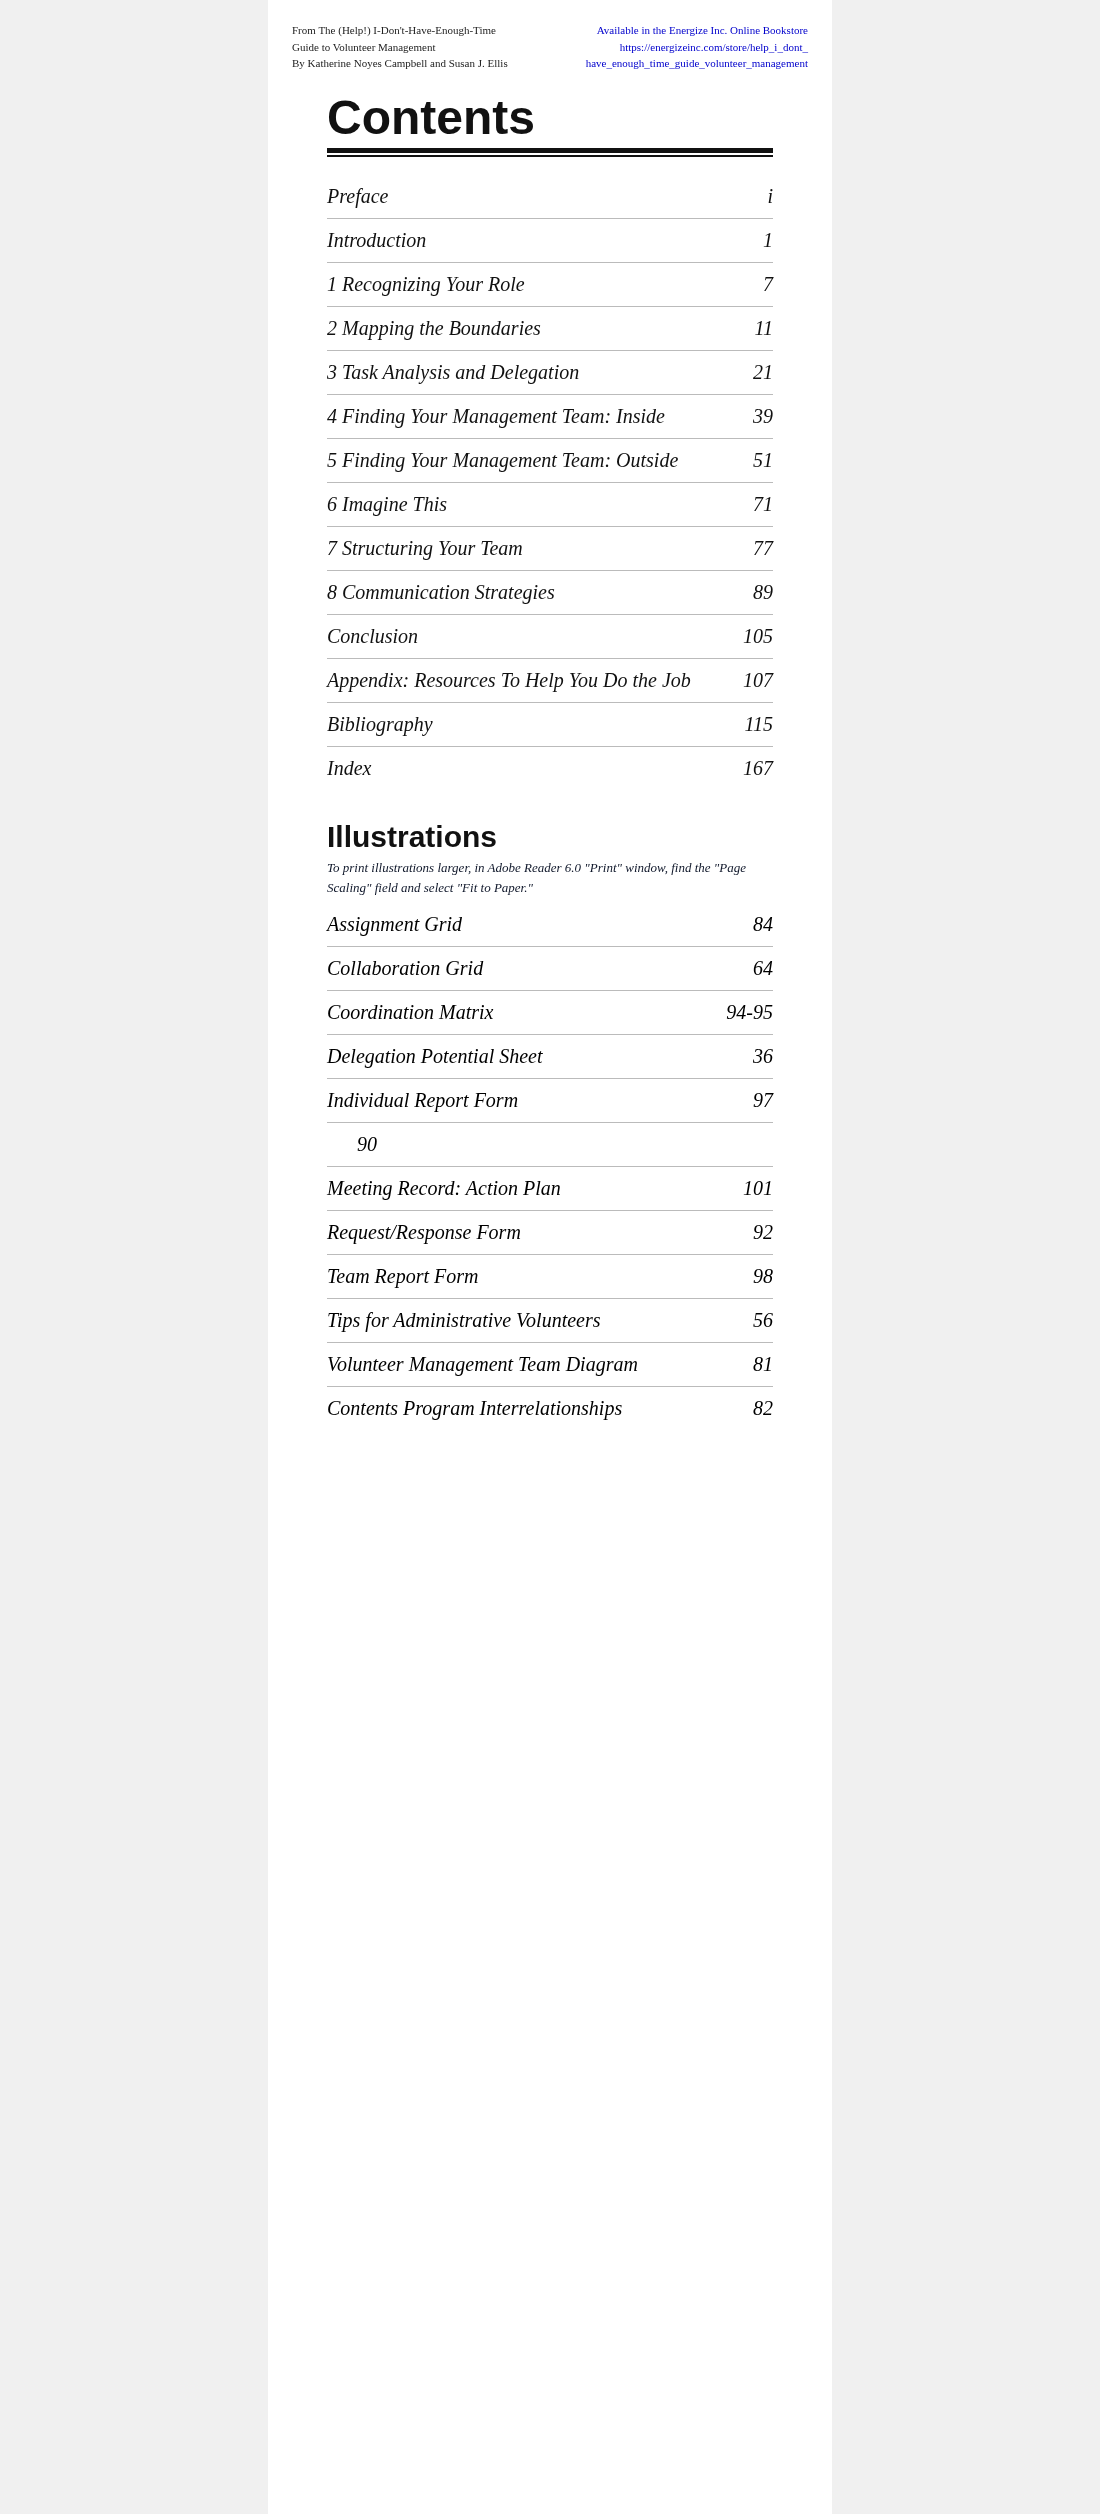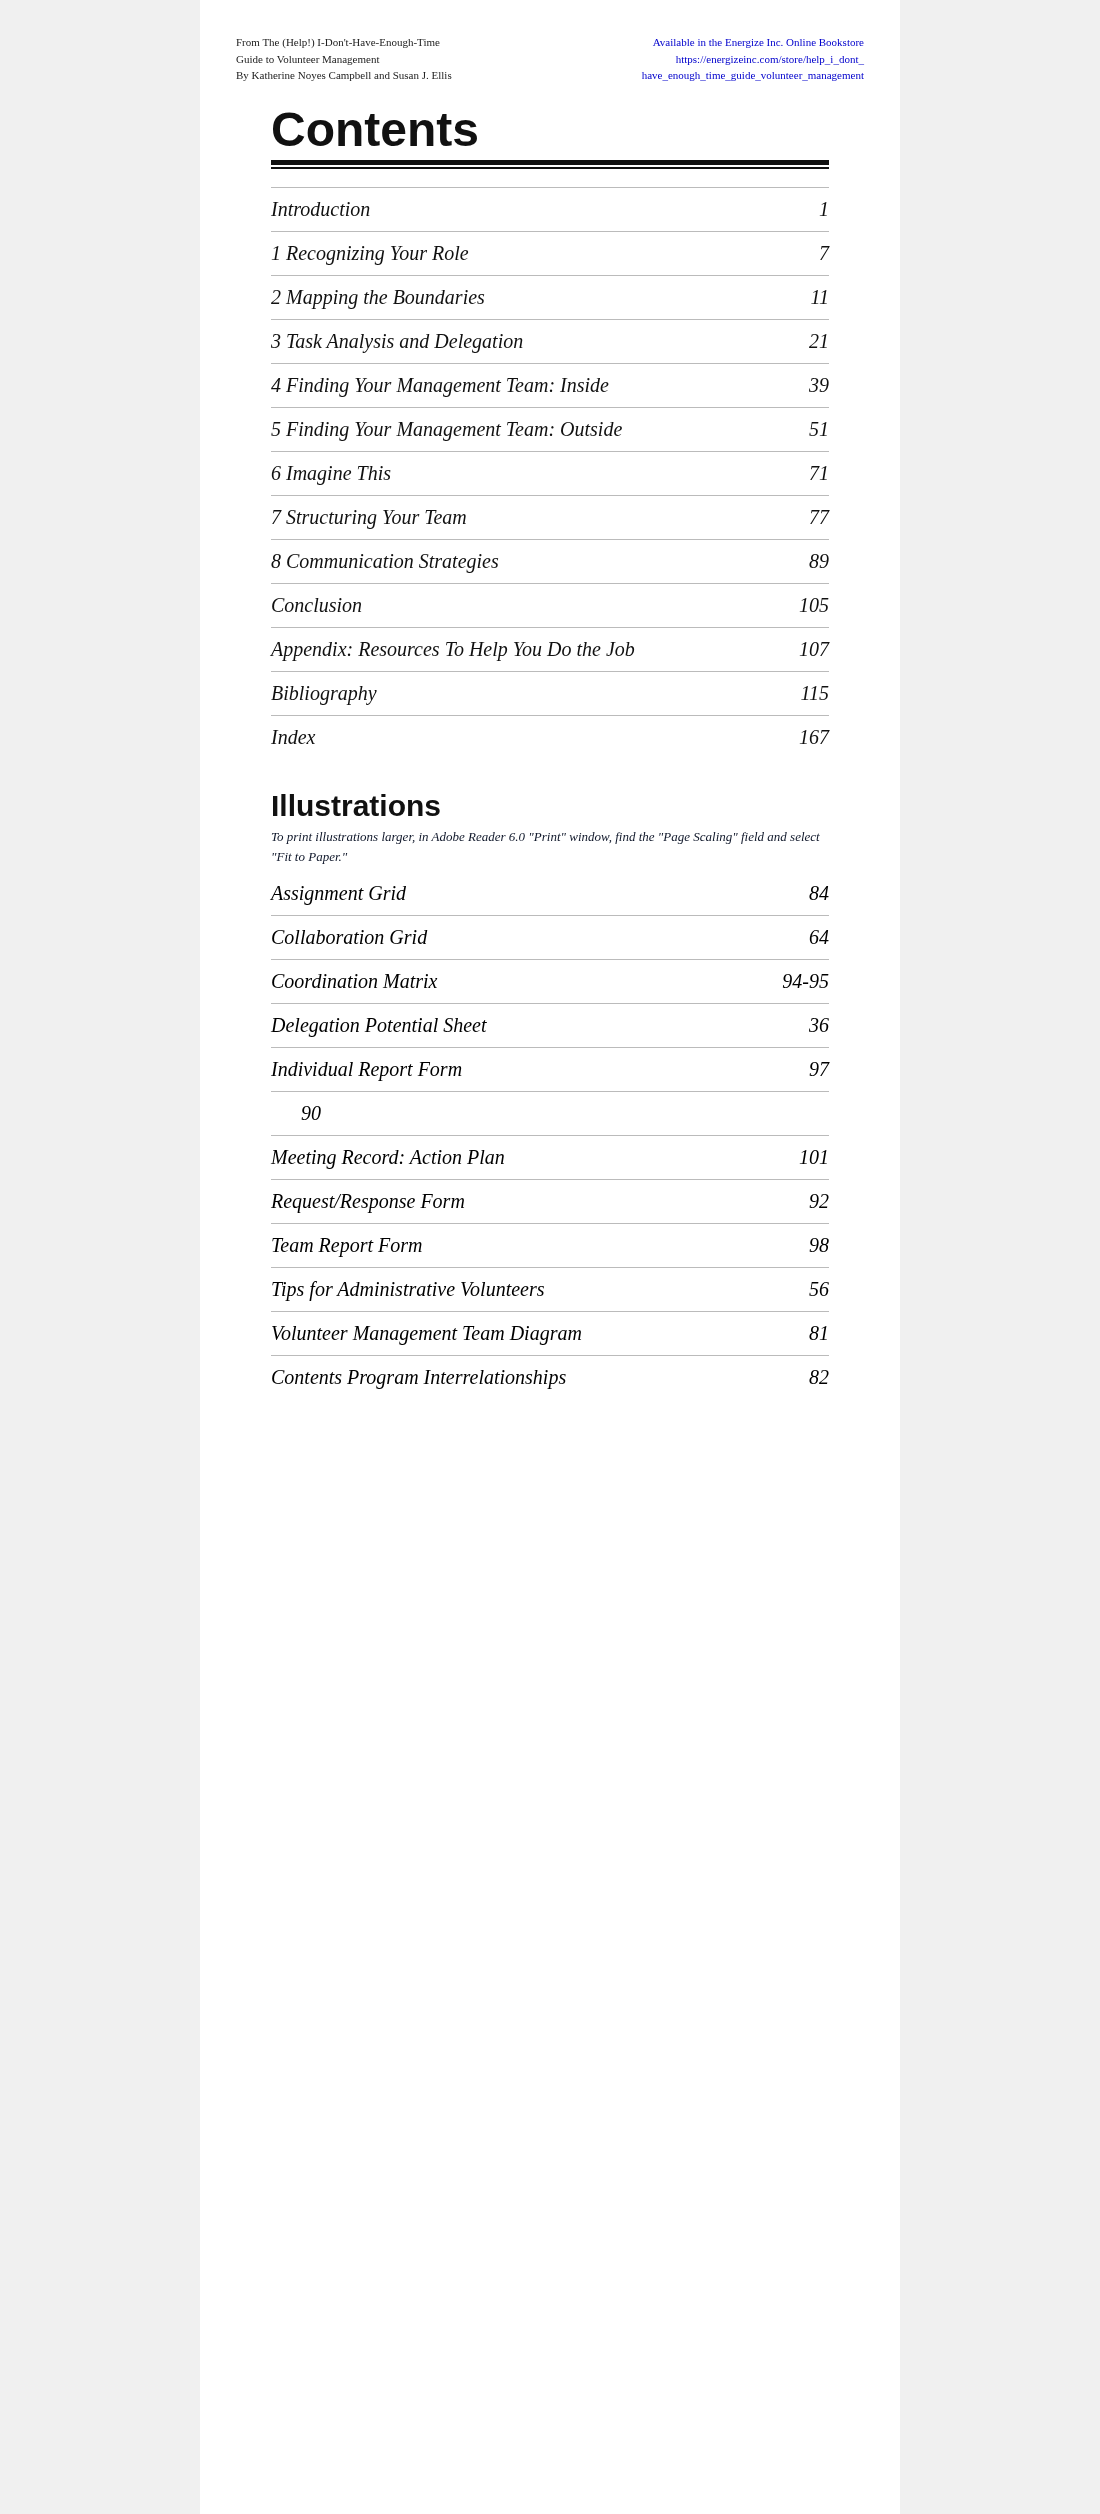--- a/index.html
+++ b/index.html
@@ -9,24 +9,24 @@
     }
 
     body {
       background: #f0f0f0;
       display: flex;
       justify-content: center;
       font-family: Georgia, 'Times New Roman', serif;
     }
 
     .page {
-      width: 700px;
+      width: 564px;
       min-height: 2514px;
       background: #ffffff;
-      padding: 16px;
+      padding: 4px;
       position: relative;
     }
 
     .header {
       display: flex;
       justify-content: space-between;
       padding: 18px 20px 10px 20px;
       font-size: 11px;
       line-height: 1.5;
       color: #222;
@@ -176,20 +176,24 @@
     </div>
   </div>
 
   <div class="contents-title-block">
     <div class="contents-title">Contents</div>
     <hr class="title-rule-thick">
     <hr class="title-rule-thin">
   </div>
 
   <div class="toc-section" id="toc-container">
+  <div class="toc-entry">
+        <span class="toc-entry-label">Preface</span>
+        <span class="toc-entry-page">i</span>
+      </div>
       <hr class="toc-divider">
       <div class="toc-entry">
         <span class="toc-entry-label">Introduction</span>
         <span class="toc-entry-page">1</span>
       </div>
       <hr class="toc-divider">
       <div class="toc-entry">
         <span class="toc-entry-label">1  Recognizing Your Role</span>
         <span class="toc-entry-page">7</span>
       </div>

